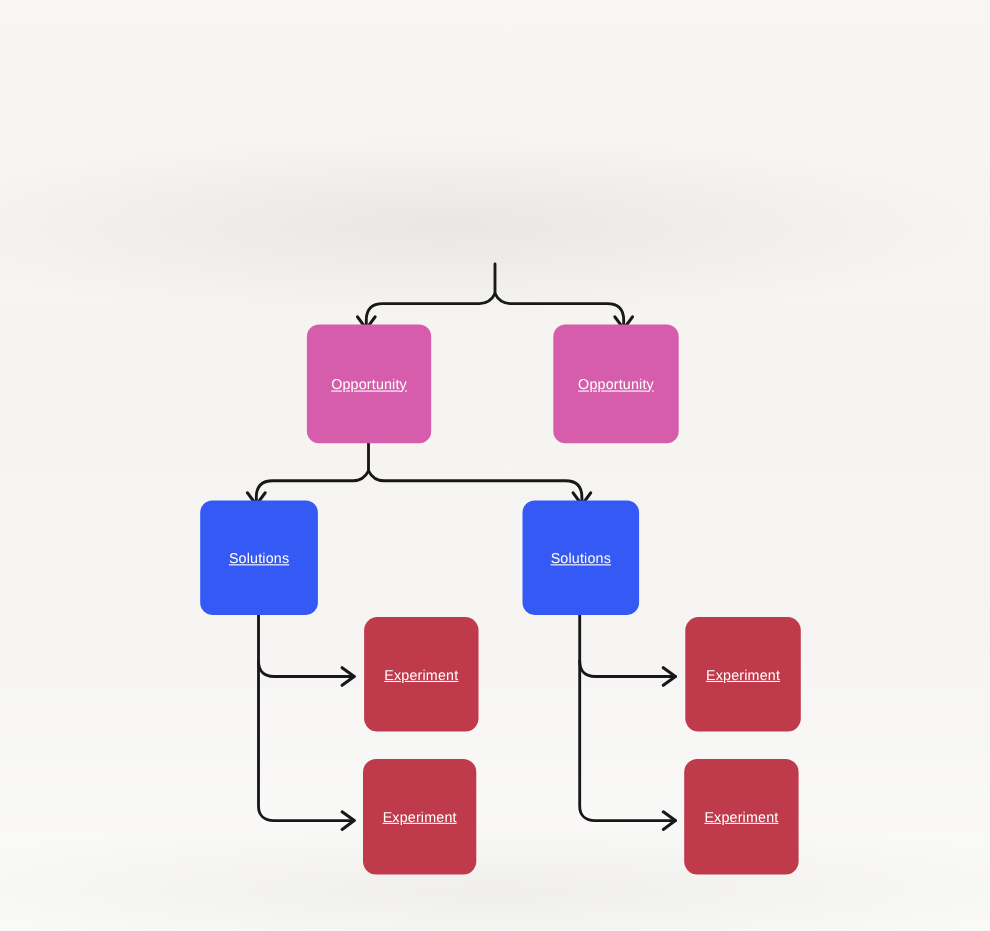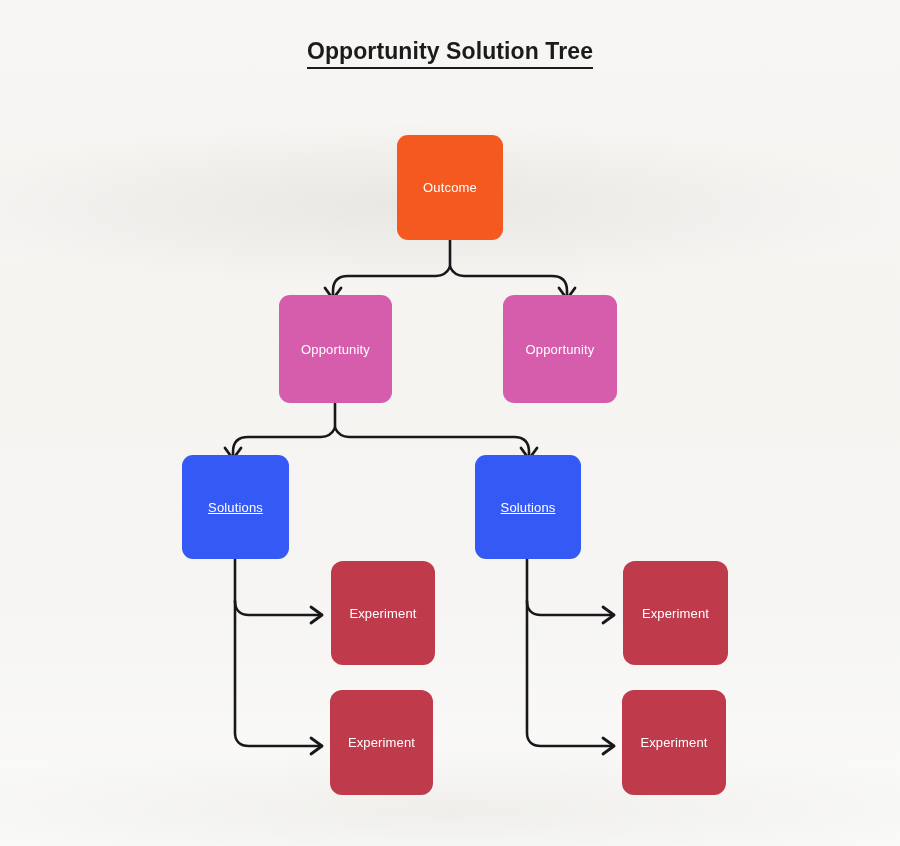--- a/index.html
+++ b/index.html
@@ -76,32 +76,29 @@
     justify-content: center;
     color: #ffffff;
     font-size: 13px;
     font-weight: 400;
     letter-spacing: 0.15px;
     text-align: center;
     box-sizing: border-box;
     user-select: none;
   }
   .node.outcome     { background: #f4591f; }
-  .node.opportunity { background: #d55dab; }
+  .node.opportunity { background: #d55dab; text-decoration: underline; }
   .node.solution    { background: #3559f4; text-decoration: underline; }
-  .node.experiment  { background: #bf3a4b; border-radius: 12px; }
+  .node.experiment  { background: #bf3a4b; border-radius: 12px; text-decoration: underline; }
 </style>
 </head>
 <body>
 
 <div id="canvas">
 
-  <div class="title">
-    <span>Opportunity Solution Tree</span>
-  </div>
 
   <svg id="edges" viewBox="0 0 900 846" width="900" height="846" aria-hidden="true">
 
     <path class="link" d="M450,240 L450,267"></path>
     <path class="link" d="M450,267 C447,273 442,276 436,276 L348,276 C338,276 333,281 333,291 L333,300"></path>
     <path class="head" d="M325,288 L333,299 L341,288"></path>
     <path class="link" d="M450,267 C453,273 458,276 464,276 L552,276 C562,276 567,281 567,291 L567,300"></path>
     <path class="head" d="M559,288 L567,299 L575,288"></path>
 
     <path class="link" d="M335,403 L335,428"></path>
@@ -114,23 +111,20 @@
     <path class="head" d="M311,738 L322,746 L311,754"></path>
     <path class="link" d="M235,601 C235,610 240,615 249,615 L322,615"></path>
     <path class="head" d="M311,607 L322,615 L311,623"></path>
 
     <path class="link" d="M527,559 L527,733 C527,741 532,746 541,746 L614,746"></path>
     <path class="head" d="M603,738 L614,746 L603,754"></path>
     <path class="link" d="M527,601 C527,610 532,615 541,615 L614,615"></path>
     <path class="head" d="M603,607 L614,615 L603,623"></path>
   </svg>
 
-  <div class="node outcome" style="left:397px; top:135px; width:106px; height:105px;">
-    <span>Outcome</span>
-  </div>
 
   <div class="node opportunity" style="left:279px; top:295px; width:113px; height:108px;">
     <span>Opportunity</span>
   </div>
 
   <div class="node opportunity" style="left:503px; top:295px; width:114px; height:108px;">
     <span>Opportunity</span>
   </div>
 
   <div class="node solution" style="left:182px; top:455px; width:107px; height:104px;">

